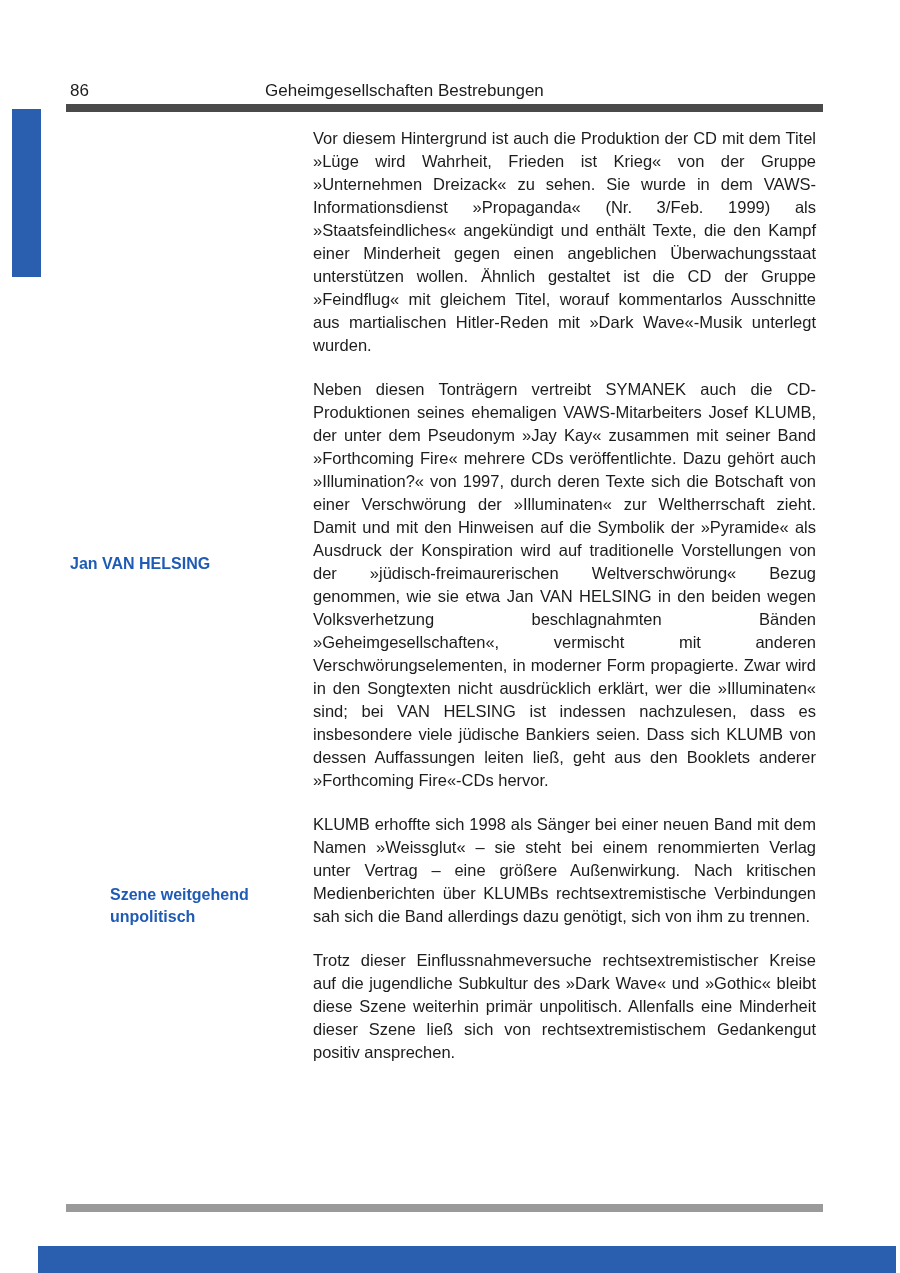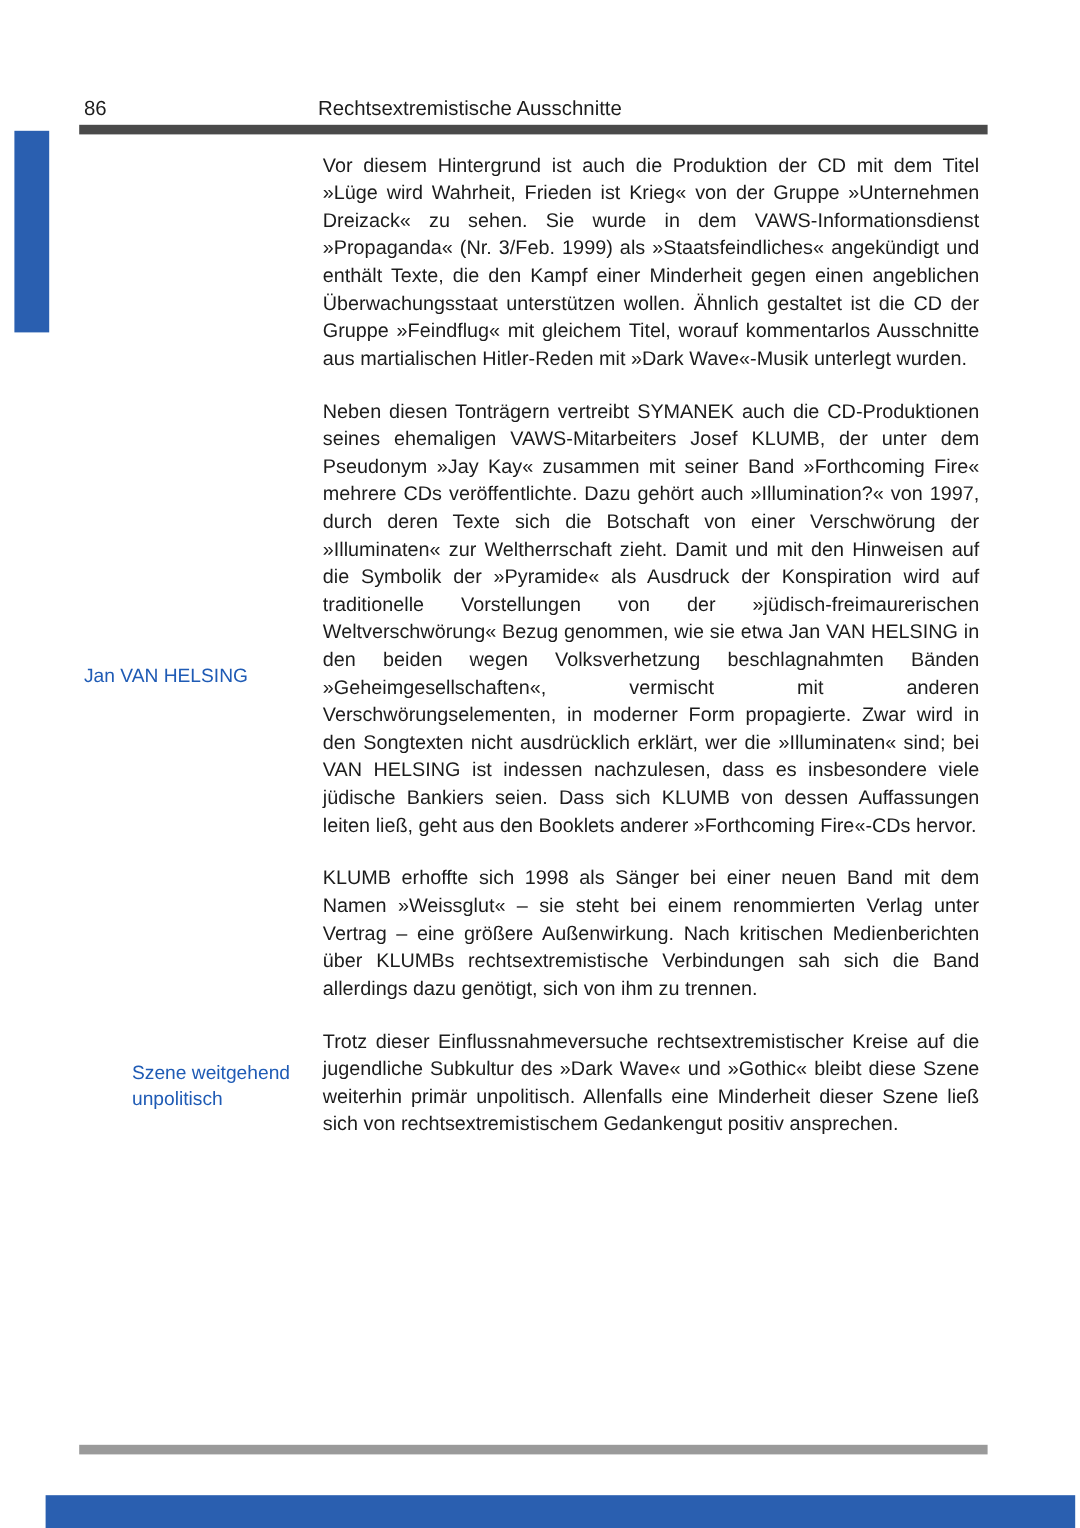--- a/index.html
+++ b/index.html
@@ -55,28 +55,28 @@
     left: 253px;
     top: 111px;
     width: 563px;
     font-size: 16.5px;
     line-height: 23px;
     text-align: justify;
     color: #1c1c1c;
     hyphens: auto;
     -webkit-hyphens: auto;
   }
-  .content p { margin-bottom: 13px; }
+  .content p { margin-bottom: 13px; margin-left: 44px; }
 
   .margin-note {
     position: absolute;
     left: 58px;
     width: 172px;
     color: #1f5bb5;
-    font-weight: normal;
+    font-weight: bold;
     font-size: 16px;
     line-height: 22px;
     text-align: left;
   }
   .note-1 { top: 541px; }
   .note-2 { top: 872px; margin-left: 40px; }
 
   .bottom-rule {
     position: absolute;
     left: 58px;
@@ -95,21 +95,21 @@
     background: #2a5fb0;
   }
 </style>
 </head>
 <body>
 
 <div class="page" lang="de">
 
   <span class="pagenum">86</span>
 
-  <span class="header-title">Rechtsextremistische Ausschnitte</span>
+  <span class="header-title">Geheimgesellschaften Bestrebungen</span>
 
   <div class="header-rule"></div>
 
   <div class="left-bar"></div>
 
   <div class="margin-note note-1">Jan VAN HELSING</div>
 
   <div class="margin-note note-2">Szene weitgehend unpolitisch</div>
 
   <div class="content">

